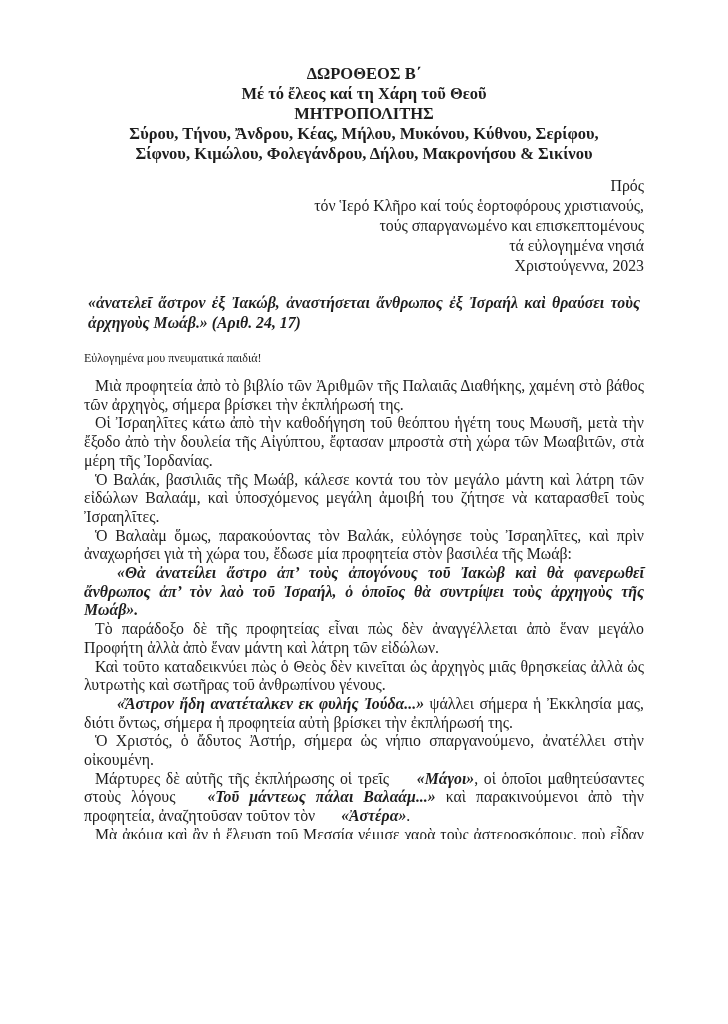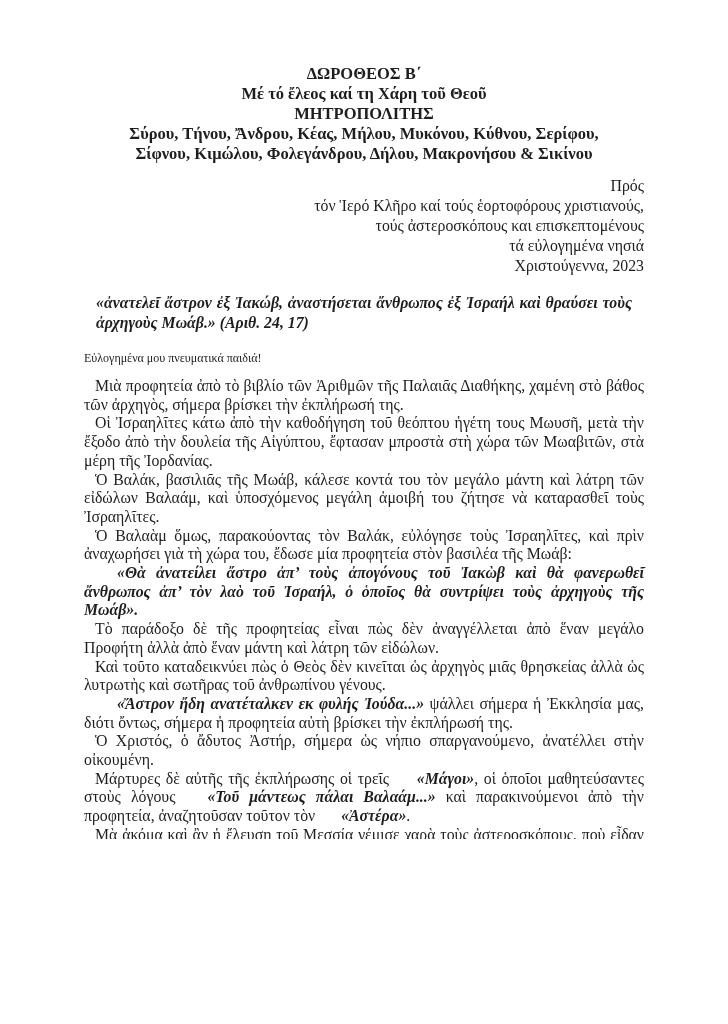--- a/index.html
+++ b/index.html
@@ -34,21 +34,21 @@
     line-height: 20px;
   }
   
   .epigraph {
     margin-top: 17px;
     font-size: 15.8px;
     line-height: 20px;
     text-align: justify;
   }
   .epigraph p {
-    margin: 12px;
+    margin: 4px;
     font-weight: bold;
     font-style: italic;
   }
   
   .salutation {
     margin: 15px 0 9px 0;
     font-size: 12px;
     line-height: 20px;
   }
   
@@ -76,21 +76,21 @@
     <div class="h-line">ΔΩΡΟΘΕΟΣ Β΄</div>
     <div class="h-line">Μέ τό ἔλεος καί τη Χάρη τοῦ Θεοῦ</div>
     <div class="h-line">ΜΗΤΡΟΠΟΛΙΤΗΣ</div>
     <div class="h-line">Σύρου, Τήνου, Ἄνδρου, Κέας, Μήλου, Μυκόνου, Κύθνου, Σερίφου,</div>
     <div class="h-line">Σίφνου, Κιμώλου, Φολεγάνδρου, Δήλου, Μακρονήσου &amp; Σικίνου</div>
   </header>
 
   <section class="address">
     <div>Πρός</div>
     <div>τόν Ἱερό Κλῆρο καί τούς ἑορτοφόρους χριστιανούς,</div>
-    <div>τούς ἀστεροσκόπους και επισκεπτομένους</div>
+    <div>τούς σπαργανωμένο και επισκεπτομένους</div>
     <div>τά εὐλογημένα νησιά</div>
     <div>Χριστούγεννα, 2023</div>
   </section>
 
   <section class="epigraph">
     <p>«ἀνατελεῖ ἄστρον ἐξ Ἰακώβ, ἀναστήσεται ἄνθρωπος ἐξ Ἰσραήλ καὶ θραύσει τοὺς ἀρχηγοὺς Μωάβ.» (Αριθ. 24, 17)</p>
   </section>
 
   <p class="salutation">Εὐλογημένα μου πνευματικά παιδιά!</p>
 

